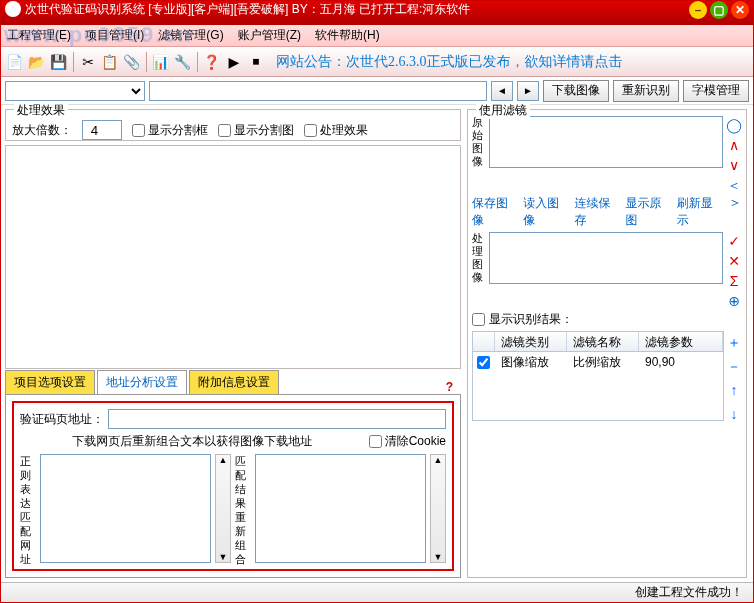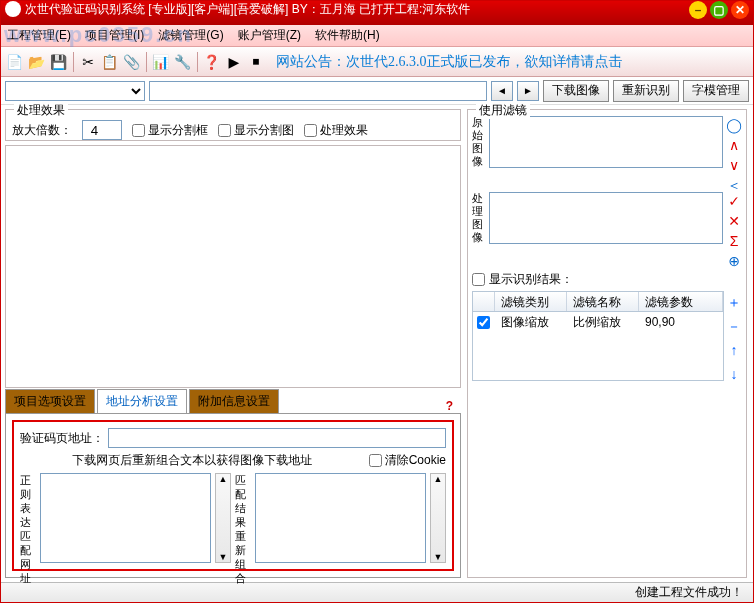--- a/index.html
+++ b/index.html
@@ -65,29 +65,29 @@
 .left-pane{flex:1;display:flex;flex-direction:column;padding:4px;gap:4px;}
 .right-pane{width:288px;padding:4px 6px 4px 2px;}
 .group{border:1px solid #c4b9b9;position:relative;padding:8px 6px 6px 6px;background:#fff;}
 .group-title{position:absolute;top:-8px;left:8px;background:#fff;padding:0 3px;color:#000;}
 .effect-row{display:flex;align-items:center;gap:10px;height:24px;}
 .num-input{width:40px;height:20px;border:1px solid #7a9ec0;text-align:center;}
 .cb{display:flex;align-items:center;gap:3px;}
 .cb input{width:13px;height:13px;}
 .left-blank{flex:1;border:1px solid #c4b9b9;background:#fff;}
 .tabs{display:flex;border-bottom:1px solid #999;height:22px;align-items:flex-end;}
-.tab{padding:3px 8px;border:1px solid #999;border-bottom:none;background:#a16207;margin-right:2px;cursor:pointer;font-size:12px;position:relative;}
+.tab{padding:3px 8px;border:1px solid #999;border-bottom:none;background:#fde047;margin-right:2px;cursor:pointer;font-size:12px;position:relative;}
 .tab.active{background:#fff;color:#0060c0;}
 .tab-help{margin-left:auto;color:#c00;font-weight:bold;padding:0 8px;cursor:pointer;}
 .tab-body{border:1px solid #999;border-top:none;padding:6px;background:#fff;}
 .redbox{border:2px solid #d00;padding:6px;}
 .fr{display:flex;align-items:center;gap:4px;margin-bottom:4px;}
 .fr label{white-space:nowrap;}
 .fr input[type=text]{flex:1;height:20px;border:1px solid #7a9ec0;padding:0 3px;}
-.regex-row{display:flex;gap:4px;height:90px;}
+.regex-row{display:flex;gap:4px;height:109px;}
 .vlabel{width:16px;display:flex;flex-direction:column;justify-content:flex-start;line-height:14px;font-size:11px;}
 .ta{flex:1;border:1px solid #7a9ec0;resize:none;font-size:12px;font-family:inherit;}
 .scrollb{width:16px;background:linear-gradient(#f8f8f8,#e8e8e8);border:1px solid #bbb;display:flex;flex-direction:column;justify-content:space-between;align-items:center;font-size:9px;}
 .right-group{border:1px solid #c4b9b9;background:#fff;padding:6px 4px 4px 4px;position:relative;height:100%;}
 .img-row{display:flex;align-items:flex-start;gap:3px;}
 .img-vlabel{width:14px;display:flex;flex-direction:column;line-height:13px;font-size:11px;color:#000;}
 .img-box{flex:1;height:52px;border:1px solid #7a9ec0;background:#fff;}
 .side-icons{width:16px;display:flex;flex-direction:column;gap:6px;align-items:center;padding-top:2px;}
 .sicon{font-size:14px;cursor:pointer;line-height:14px;}
 .link-row{color:#0060c0;font-size:12px;padding:3px 0;display:flex;gap:4px;}
@@ -232,20 +232,28 @@
         <div class="img-vlabel">原始图像</div>
         <div class="img-box"></div>
         <div class="side-icons">
           <span class="sicon" style="color:#06c">◯</span>
           <span class="sicon" style="color:#d00">∧</span>
           <span class="sicon" style="color:#d00">∨</span>
           <span class="sicon" style="color:#06c">＜</span>
         </div>
       </div>
 
+      <div class="link-row">
+        <span>保存图像</span>
+        <span>读入图像</span>
+        <span>连续保存</span>
+        <span>显示原图</span>
+        <span>刷新显示</span>
+        <span class="sicon" style="color:#06c;margin-left:auto">＞</span>
+      </div>
 
       <div class="img-row">
         <div class="img-vlabel">处理图像</div>
         <div class="img-box"></div>
         <div class="side-icons">
           <span class="sicon" style="color:#d00">✓</span>
           <span class="sicon" style="color:#d00">✕</span>
           <span class="sicon" style="color:#d00">Σ</span>
           <span class="sicon" style="color:#06c">⊕</span>
         </div>

